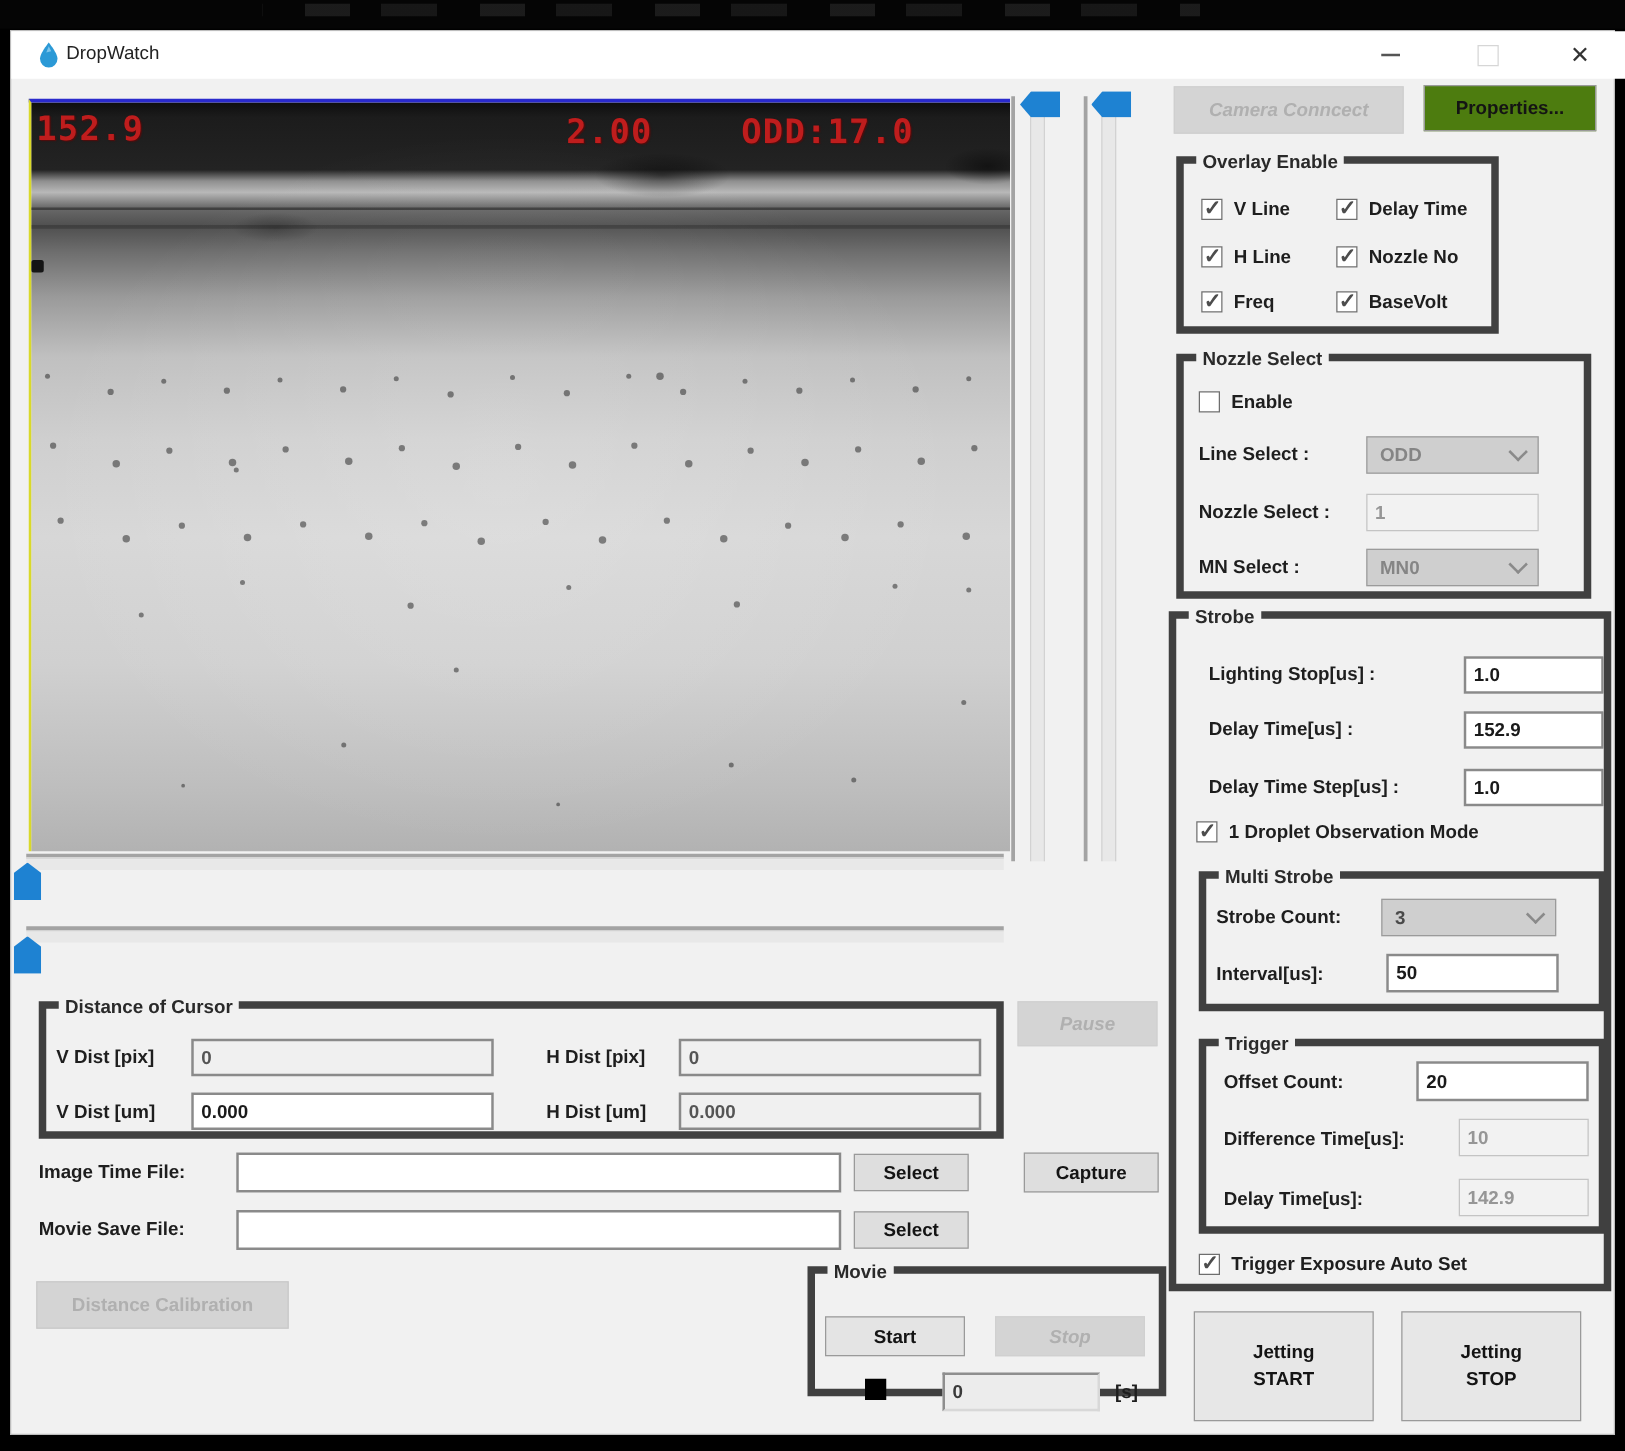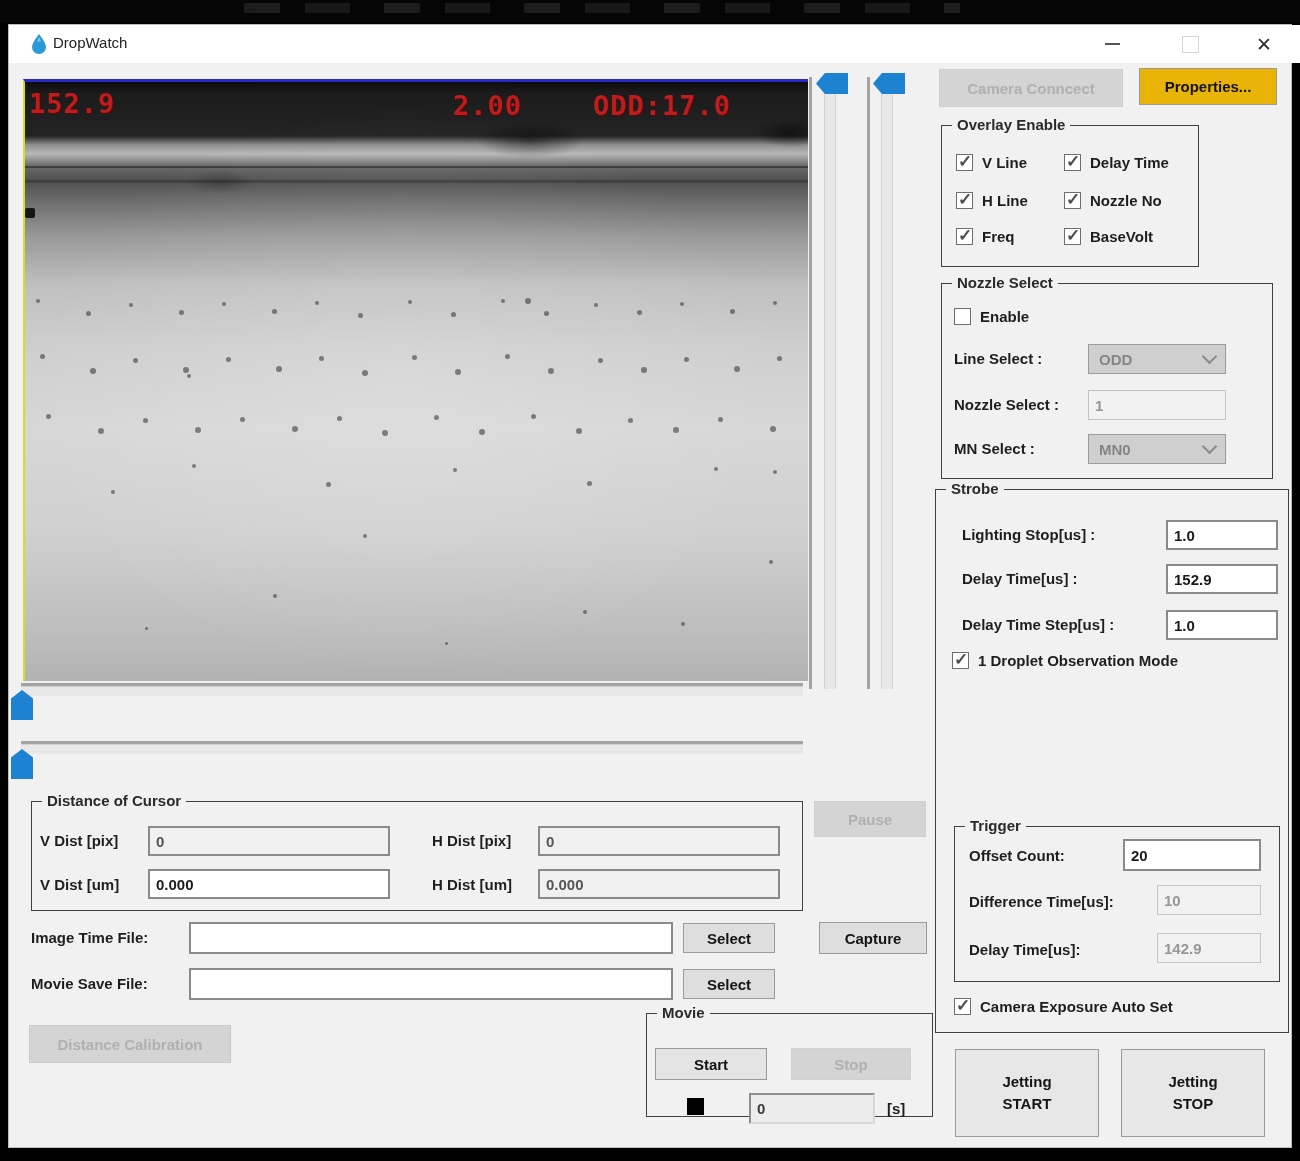--- a/index.html
+++ b/index.html
@@ -2,29 +2,29 @@
 <html><head>
 <meta charset="utf-8">
 <style>
   html,body{margin:0;padding:0;}
   body{width:1300px;height:1161px;position:relative;background:#000;font-family:"Liberation Sans",sans-serif;overflow:hidden;}
   #win{position:absolute;left:8px;top:24px;width:1284px;height:1124px;background:#f1f1f1;border:1px solid #bdbdbd;box-sizing:border-box;}
   .titlebar{position:absolute;left:0;top:0;width:100%;height:38px;background:#fff;padding-left:40px;}
   .titletext{position:absolute;left:44px;top:9px;font-size:15px;color:#222;}
   .wctl{position:absolute;top:0;width:46px;height:38px;display:flex;align-items:center;justify-content:center;}
   .lb{position:absolute;font-size:15px;font-weight:bold;color:#1e1e1e;white-space:nowrap;}
-  .grp{position:absolute;border:1px solid #404040;box-sizing:border-box;}
+  .grp{position:absolute;border:6px solid #404040;box-sizing:border-box;}
   .gt{position:absolute;top:-10px;left:10px;background:#f1f1f1;padding:0 5px;font-size:15px;font-weight:bold;color:#2a2a2a;white-space:nowrap;}
   .cbrow{position:absolute;display:flex;align-items:center;gap:9px;}
   .cb{width:17px;height:17px;background:#fff;border:1px solid #6e6e6e;position:relative;flex:0 0 auto;box-sizing:border-box;}
   .cb.on::after{content:"\2713";position:absolute;left:1px;top:-4px;font-size:17px;font-weight:bold;color:#4d4d4d;}
   .cbl{font-size:15px;font-weight:bold;color:#1e1e1e;white-space:nowrap;}
   .btn{position:absolute;display:flex;align-items:center;justify-content:center;background:#e4e4e4;border:1px solid #9a9a9a;font-size:15px;font-weight:bold;color:#141414;box-sizing:border-box;text-align:center;cursor:default;}
   .btn.dis{background:#d4d4d4;border-color:#c9c9c9;color:#b0b0b0;}
-  .btn.flat{border-color:#d0d0d0;}
+  .btn.flat{border-color:#d0d0d0;font-style:italic;}
   .tf{position:absolute;box-sizing:border-box;border:2px solid #8a8a8a;background:#fff;font-family:"Liberation Sans",sans-serif;font-size:15px;font-weight:bold;color:#1a1a1a;padding:0 6px;outline:none;}
   .tf.gray{background:#f0f0f0;color:#555;}
   .tf.lite{background:#f2f2f2;border:1px solid #c4c4c4;color:#969696;}
   .tf.sunk{background:#ececec;border:2px solid;border-color:#8e8e8e #d8d8d8 #d8d8d8 #8e8e8e;color:#3a3a3a;}
   .combo{position:absolute;box-sizing:border-box;background:#cfcfcf;border:1px solid #9b9b9b;color:#858585;font-size:15px;font-weight:bold;display:flex;align-items:center;justify-content:space-between;padding:0 10px;}
   .chev{width:9px;height:9px;border-right:2px solid #8a8a8a;border-bottom:2px solid #8a8a8a;transform:rotate(45deg);margin-top:-5px;}
   #camera{position:absolute;left:14px;top:54px;width:785px;height:602px;box-sizing:border-box;border-top:3px solid #2a2acc;border-left:2px solid #d9d92a;overflow:hidden;
     background:linear-gradient(180deg,#0e0e0e 0%,#1c1c1c 2%,#232323 9%,#8f8f8f 10.5%,#b8b8b8 12%,#6a6a6a 14%,#4f4f4f 16.5%,#6e6e6e 20%,#9a9a9a 26%,#c0c0c0 34%,#cfcfcf 45%,#d7d7d7 58%,#d0d0d0 75%,#bdbdbd 92%,#b2b2b2 100%);}
   #camera .shine{position:absolute;left:0;top:0;width:100%;height:100%;background:radial-gradient(ellipse at 48% 52%,rgba(255,255,255,0.16),rgba(255,255,255,0) 65%);}
   .ovl{position:absolute;font-family:"DejaVu Sans Mono",monospace;font-size:27px;font-weight:bold;color:#bf1d1d;text-shadow:1px 1px 1px #550b0b;letter-spacing:1px;}
@@ -195,21 +195,21 @@
   <div class="grp" style="left:637px;top:988px;width:287px;height:104px">
     <span class="gt">Movie</span>
     <div class="btn" style="left:8px;top:34px;width:112px;height:32px">Start</div>
     <div class="btn dis flat" style="left:144px;top:34px;width:120px;height:32px">Stop</div>
     <span class="sq" style="left:40px;top:84px;width:17px;height:17px"></span>
     <input class="tf sunk" style="left: 102px; top: 79px; width: 126px; height: 31px;" value="0">
     <span class="lb" style="left:240px;top:86px">[s]</span>
   </div>
 
   <div class="btn dis flat" style="left:930px;top:44px;width:184px;height:38px;border-color:#cfcfcf">Camera Conncect</div>
-  <div class="btn" style="left:1130px;top:43px;width:138px;height:37px;background:#eab308">Properties...</div>
+  <div class="btn" style="left:1130px;top:43px;width:138px;height:37px;background:#4d7c0f">Properties...</div>
 
   <div class="grp" style="left:932px;top:100px;width:258px;height:142px">
     <span class="gt">Overlay Enable</span>
     <div class="cbrow" style="left:14px;top:28px">
       <span class="cb on"></span>
       <span class="cbl">V Line</span>
     </div>
     <div class="cbrow" style="left:122px;top:28px">
       <span class="cb on"></span>
       <span class="cbl">Delay Time</span>
@@ -262,34 +262,44 @@
     <input class="tf" style="left: 230px; top: 74px; width: 112px; height: 30px;" value="152.9">
 
     <span class="lb" style="left:26px;top:126px">Delay Time Step[us] :</span>
     <input class="tf" style="left: 230px; top: 120px; width: 112px; height: 30px;" value="1.0">
 
     <div class="cbrow" style="left:16px;top:162px">
       <span class="cb on"></span>
       <span class="cbl">1 Droplet Observation Mode</span>
     </div>
 
+    <div class="grp" style="left:18px;top:202px;width:326px;height:112px">
+      <span class="gt">Multi Strobe</span>
+      <span class="lb" style="left:8px;top:22px">Strobe Count:</span>
+      <div class="combo" style="left:140px;top:16px;width:140px;height:30px;color:#4a4a4a">
+        <span>3</span>
+        <span class="chev"></span>
+      </div>
+      <span class="lb" style="left:8px;top:68px">Interval[us]:</span>
+      <input class="tf" style="left: 144px; top: 60px; width: 138px; height: 31px;" value="50">
+    </div>
 
     <div class="grp" style="left:18px;top:336px;width:326px;height:156px">
       <span class="gt">Trigger</span>
       <span class="lb" style="left:14px;top:20px">Offset Count:</span>
       <input class="tf" style="left: 168px; top: 12px; width: 138px; height: 32px;" value="20">
       <span class="lb" style="left:14px;top:66px">Difference Time[us]:</span>
       <input class="tf lite" style="left: 202px; top: 58px; width: 104px; height: 30px;" value="10">
       <span class="lb" style="left:14px;top:114px">Delay Time[us]:</span>
       <input class="tf lite" style="left: 202px; top: 106px; width: 104px; height: 30px;" value="142.9">
     </div>
 
     <div class="cbrow" style="left:18px;top:508px">
       <span class="cb on"></span>
-      <span class="cbl">Camera Exposure Auto Set</span>
+      <span class="cbl">Trigger Exposure Auto Set</span>
     </div>
   </div>
 
   <div class="btn jet" style="left:946px;top:1024px;width:144px;height:88px">
     <span>Jetting</span>
     <span>START</span>
   </div>
   <div class="btn jet" style="left:1112px;top:1024px;width:144px;height:88px">
     <span>Jetting</span>
     <span>STOP</span>

